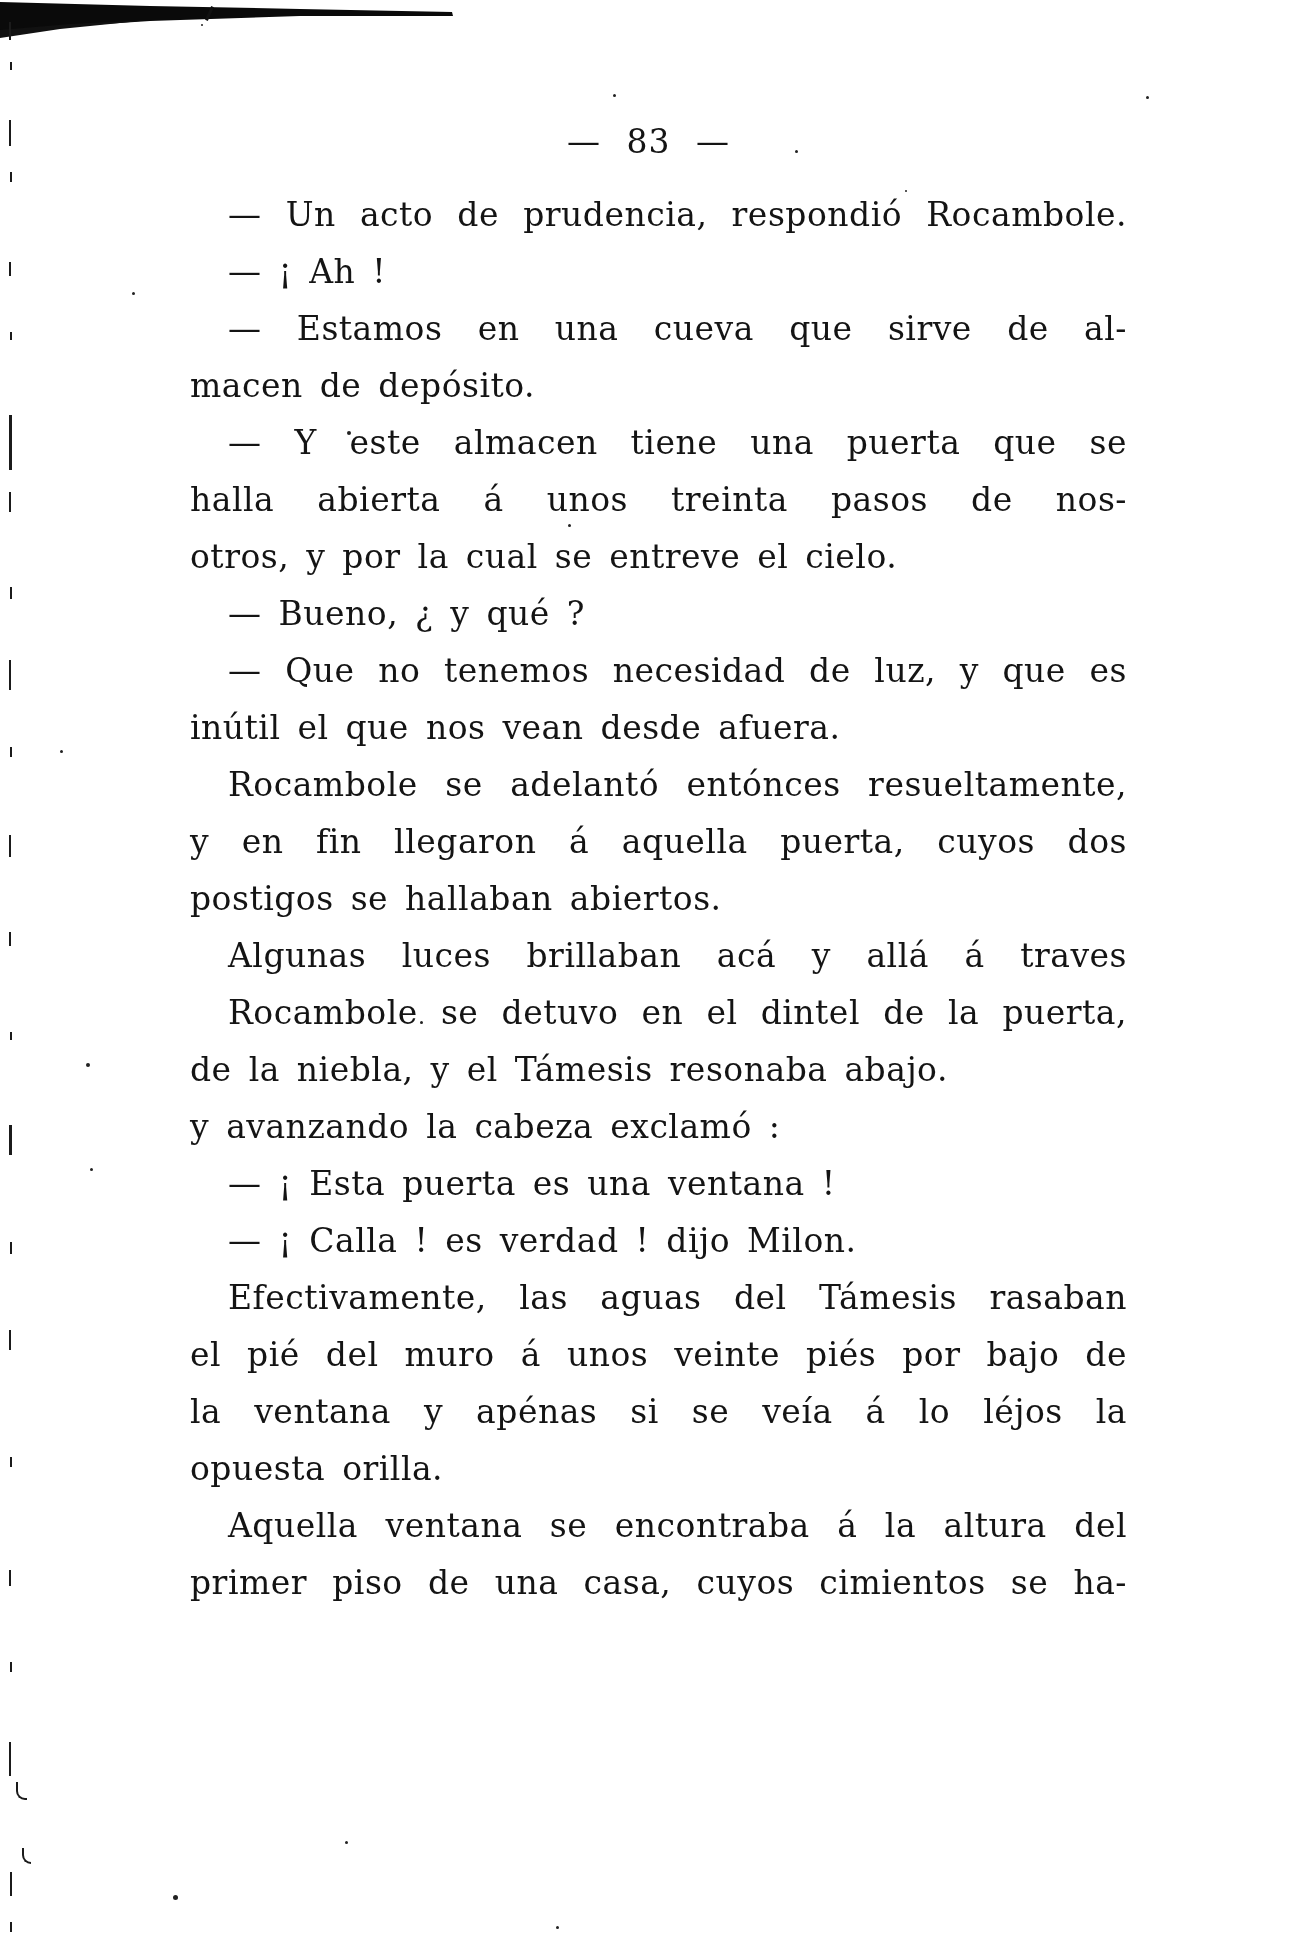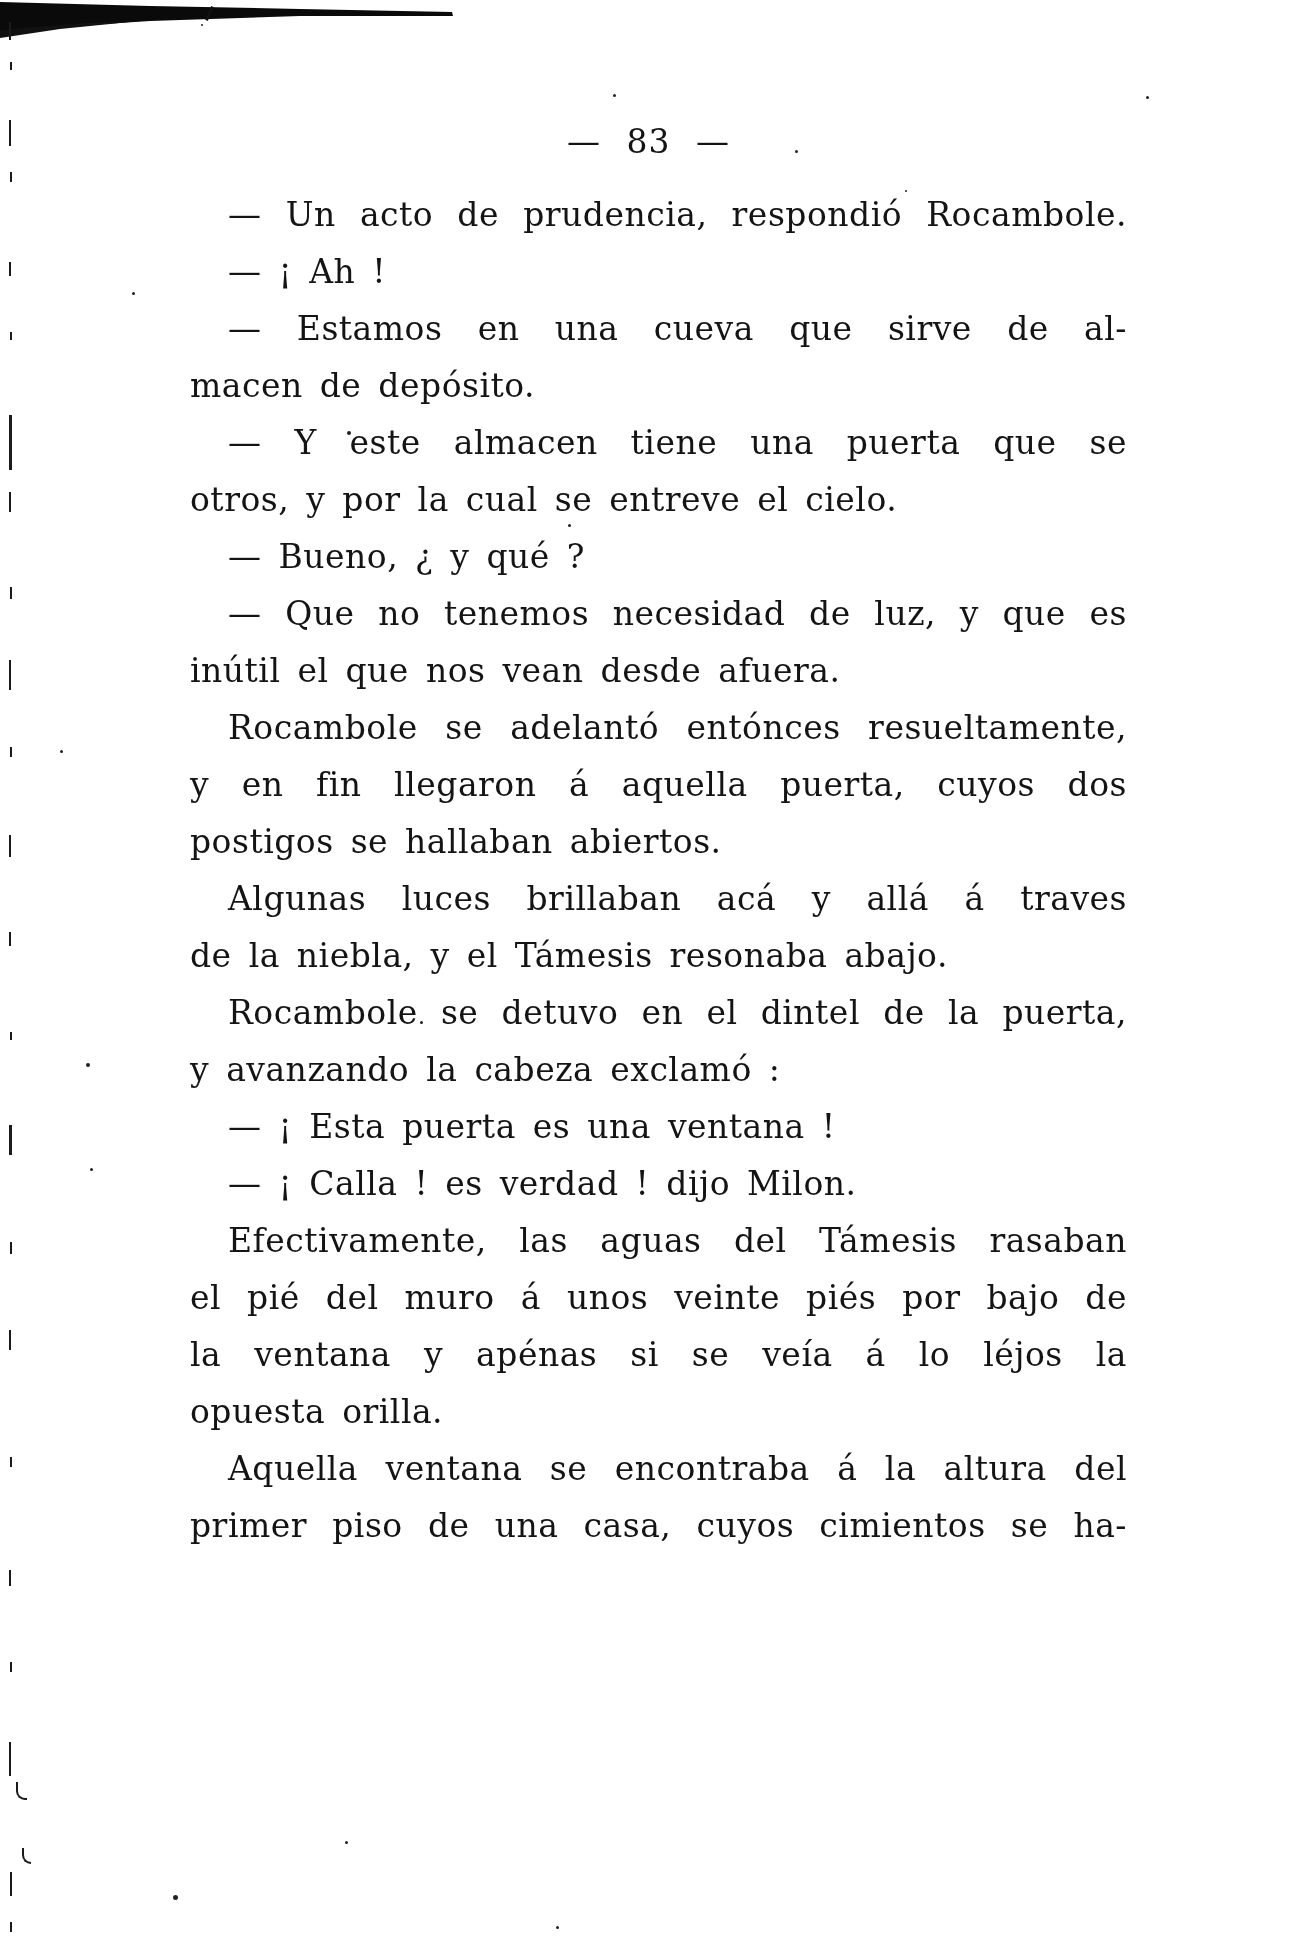--- a/index.html
+++ b/index.html
@@ -137,30 +137,31 @@
   </div>
 
   <div class="page-number">— 83 —</div>
 
   <div class="text-block">
       <div class="text-line indent justify">— Un acto de prudencia, respondió Rocambole.</div>
       <div class="text-line indent">— ¡ Ah !</div>
       <div class="text-line indent justify">— Estamos en una cueva que sirve de al-</div>
       <div class="text-line">macen de depósito.</div>
       <div class="text-line indent justify">— Y este almacen tiene una puerta que se</div>
+      <div class="text-line justify">halla abierta á unos treinta pasos de nos-</div>
       <div class="text-line">otros, y por la cual se entreve el cielo.</div>
       <div class="text-line indent">— Bueno, ¿ y qué ?</div>
       <div class="text-line indent justify">— Que no tenemos necesidad de luz, y que es</div>
       <div class="text-line">inútil el que nos vean desde afuera.</div>
       <div class="text-line indent justify">Rocambole se adelantó entónces resueltamente,</div>
       <div class="text-line justify">y en fin llegaron á aquella puerta, cuyos dos</div>
       <div class="text-line">postigos se hallaban abiertos.</div>
       <div class="text-line indent justify">Algunas luces brillaban acá y allá á traves</div>
+      <div class="text-line indent justify">Rocambole se detuvo en el dintel de la puerta,</div>
       <div class="text-line">de la niebla, y el Támesis resonaba abajo.</div>
-      <div class="text-line indent justify">Rocambole se detuvo en el dintel de la puerta,</div>
       <div class="text-line">y avanzando la cabeza exclamó :</div>
       <div class="text-line indent">— ¡ Esta puerta es una ventana !</div>
       <div class="text-line indent">— ¡ Calla ! es verdad ! dijo Milon.</div>
       <div class="text-line indent justify">Efectivamente, las aguas del Támesis rasaban</div>
       <div class="text-line justify">el pié del muro á unos veinte piés por bajo de</div>
       <div class="text-line justify">la ventana y apénas si se veía á lo léjos la</div>
       <div class="text-line">opuesta orilla.</div>
       <div class="text-line indent justify">Aquella ventana se encontraba á la altura del</div>
       <div class="text-line justify">primer piso de una casa, cuyos cimientos se ha-</div>
     </div>

